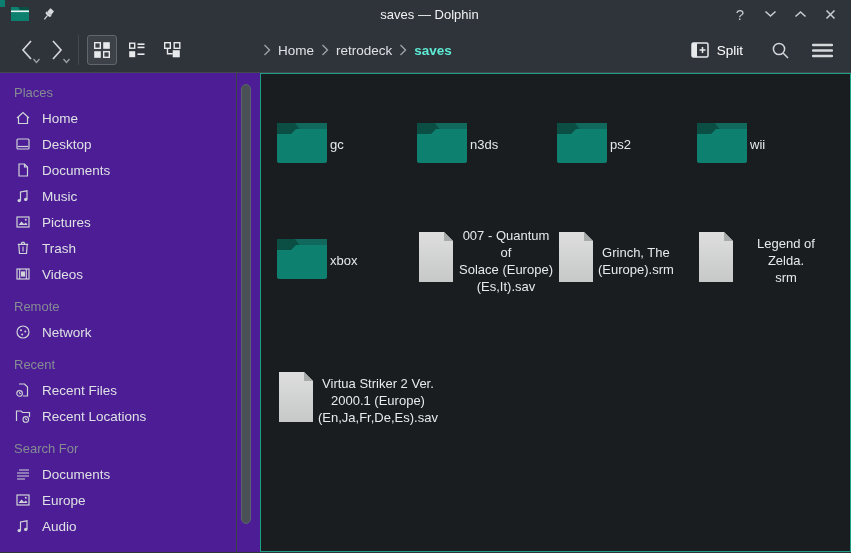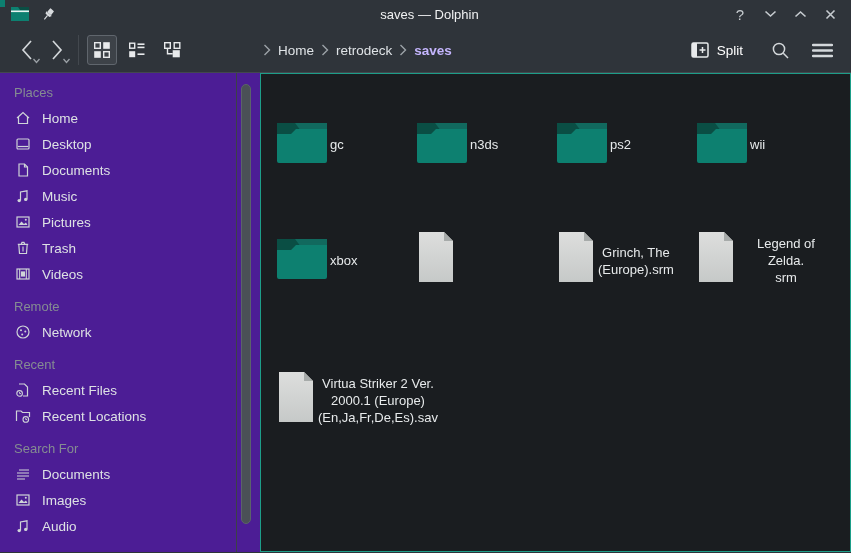--- a/index.html
+++ b/index.html
@@ -35,21 +35,21 @@
     border-bottom:1px solid #43484e;
     position:relative;
   }
   .navbtn { position:relative; width:30px; height:32px; display:flex; align-items:center; justify-content:center; }
   .navcaret { position:absolute; right:1px; bottom:2px; }
   .tool-sep { width:1px; height:30px; background:#43484e; margin:0 8px 0 6px; }
   .viewgroup { display:flex; align-items:center; gap:5px; }
   .viewbtn { width:30px; height:30px; display:flex; align-items:center; justify-content:center; border-radius:3px; border:1px solid transparent; }
   .viewbtn.selected { background:#3d4248; border-color:#60666d; }
   .breadcrumb { display:flex; align-items:center; gap:7px; margin-left:76px; color:#dfe3e6; font-size:13.5px; }
-  .crumb-current { font-weight:bold; color:#c4b5fd; }
+  .crumb-current { font-weight:bold; color:#5eead4; }
   .tb-spacer { flex:1; }
   .splitbtn { display:flex; align-items:center; gap:8px; margin-right:22px; color:#ffffff; font-size:13.5px; }
   .iconbtn { display:flex; align-items:center; justify-content:center; width:30px; height:30px; }
   .searchbtn { margin-right:12px; }
 
   
   .main { display:flex; height:479px; background:#4c1d95; position:relative; }
 
   .sidebar { width:237px; padding-top:3px; border-right:1px solid #3c4147; overflow:hidden; }
   .side-header { height:26px; display:flex; align-items:center; padding-left:14px; color:#858c92; font-size:13px; margin-top:6px; }
@@ -306,21 +306,21 @@
           <path d="M4,4 H14 M2,7 H14 M2,10 H14 M2,13 H10" stroke="#cfd4d8" stroke-width="1.2" fill="none"></path>
         </svg>
       <span>Documents</span>
     </div>
     <div class="side-item">
       <svg class="side-icon" viewBox="0 0 16 16">
           <rect x="2" y="3" width="12" height="10" stroke="#cfd4d8" stroke-width="1.2" fill="none"></rect>
           <path d="M3.5,11 L6.5,7.5 L9,10 L11,8.5 L12.5,11 z" fill="#cfd4d8"></path>
           <circle cx="10.8" cy="5.8" r="1" fill="#cfd4d8"></circle>
         </svg>
-      <span>Images</span>
+      <span>Europe</span>
     </div>
     <div class="side-item">
       <svg class="side-icon" viewBox="0 0 16 16">
           <path d="M5.5,12.5 V4 L12,2.8 V11.2" stroke="#cfd4d8" stroke-width="1.2" fill="none"></path>
           <circle cx="4.2" cy="12.6" r="1.7" fill="#cfd4d8"></circle>
           <circle cx="10.7" cy="11.4" r="1.7" fill="#cfd4d8"></circle>
         </svg>
       <span>Audio</span>
     </div>
   </div>
@@ -394,20 +394,23 @@
           <defs>
                 <linearGradient id="pg1" x1="0" y1="0" x2="0" y2="1">
                   <stop offset="0" stop-color="#dddedd"></stop>
                   <stop offset="1" stop-color="#c6c9c8"></stop>
                 </linearGradient>
               </defs>
           <path d="M5,1 h25 l9,9 v41 H5 z" fill="url(#pg1)"></path>
           <path d="M30,1 l9,9 h-9 z" fill="#a7abaa"></path>
         </svg>
           </span>
+        <span class="item-label">007 - Quantum of
+Solace (Europe)
+(Es,It).sav</span>
       </div>
 
       <div class="cell">
         <span class="icon-box">
             <svg width="44" height="52" viewBox="0 0 44 52">
           <path d="M5,1 h25 l9,9 v41 H5 z" fill="url(#pg1)"></path>
           <path d="M30,1 l9,9 h-9 z" fill="#a7abaa"></path>
         </svg>
           </span>
         <span class="item-label">Grinch, The

